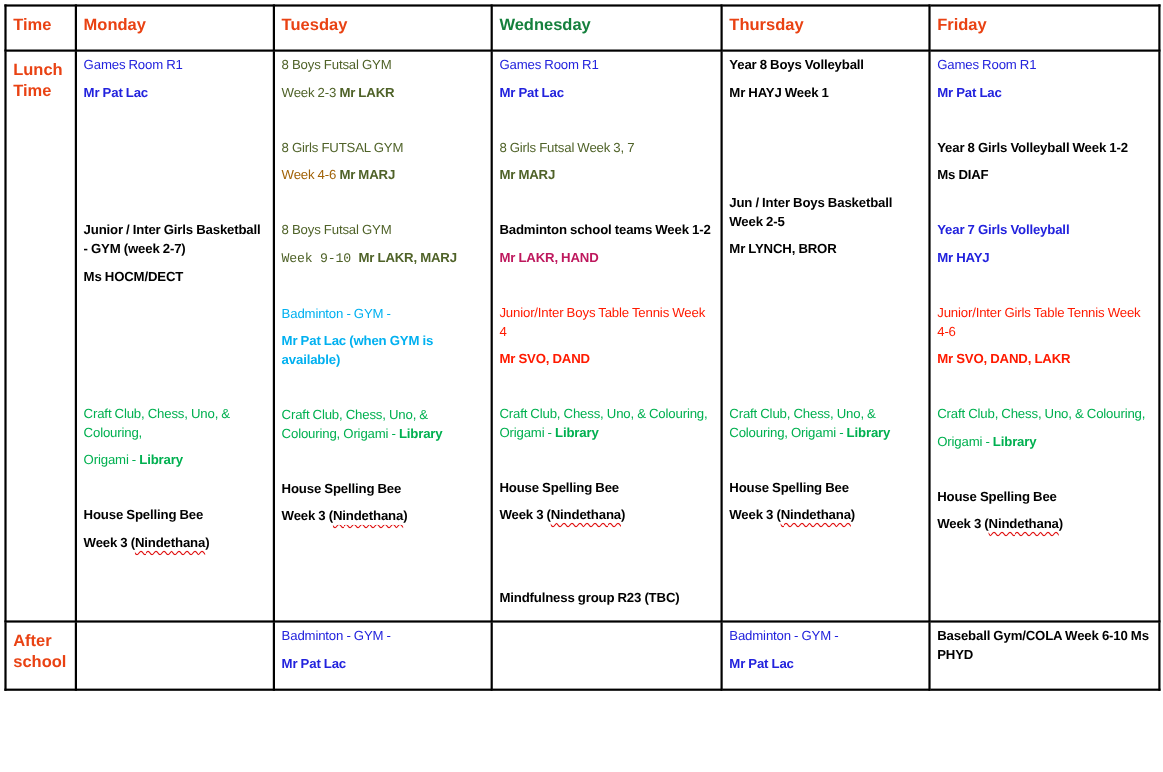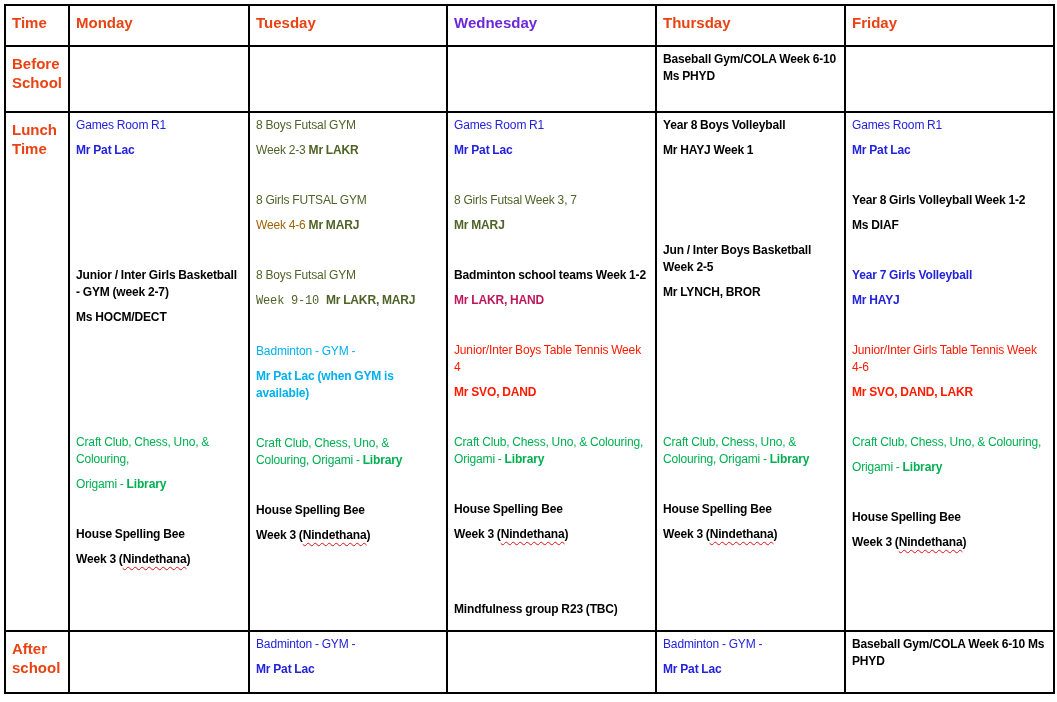--- a/index.html
+++ b/index.html
@@ -63,36 +63,26 @@
         <col class="c-tue">
       <col class="c-wed">
         <col class="c-thu">
         <col class="c-fri">
     </colgroup>
     <thead>
       <tr id="header-row">
           <th class="day-header" style="color: rgb(233, 66, 19);">Time</th>
           <th class="day-header" style="color: rgb(233, 66, 19);">Monday</th>
           <th class="day-header" style="color: rgb(233, 66, 19);">Tuesday</th>
-          <th class="day-header" style="color: #6d28d9;">Wednesday</th>
+          <th class="day-header" style="color: #15803d;">Wednesday</th>
           <th class="day-header" style="color: rgb(233, 66, 19);">Thursday</th>
           <th class="day-header" style="color: rgb(233, 66, 19);">Friday</th>
         </tr>
     </thead>
     <tbody id="table-body">
-        <tr class="row-before-school">
-          <th class="time-label" style="color: rgb(233, 66, 19);">Before School</th>
-          <td></td>
-          <td></td>
-          <td></td>
-          <td>
-            <p><span style="color: rgb(0, 0, 0); font-weight: bold;">Baseball Gym/COLA Week 6-10 Ms PHYD</span></p>
-          </td>
-          <td></td>
-        </tr>
         <tr class="row-lunch-time">
           <th class="time-label" style="color: rgb(233, 66, 19);">Lunch Time</th>
           <td>
             <p><span style="color: rgb(34, 34, 221);">Games Room R1</span></p>
             <p><span style="color: rgb(34, 34, 221); font-weight: bold;">Mr Pat Lac</span></p>
             <p>&nbsp;</p>
             <p>&nbsp;</p>
             <p>&nbsp;</p>
             <p>&nbsp;</p>
             <p><span style="color: rgb(0, 0, 0); font-weight: bold;">Junior / Inter Girls Basketball - GYM (week 2-7)</span></p>

